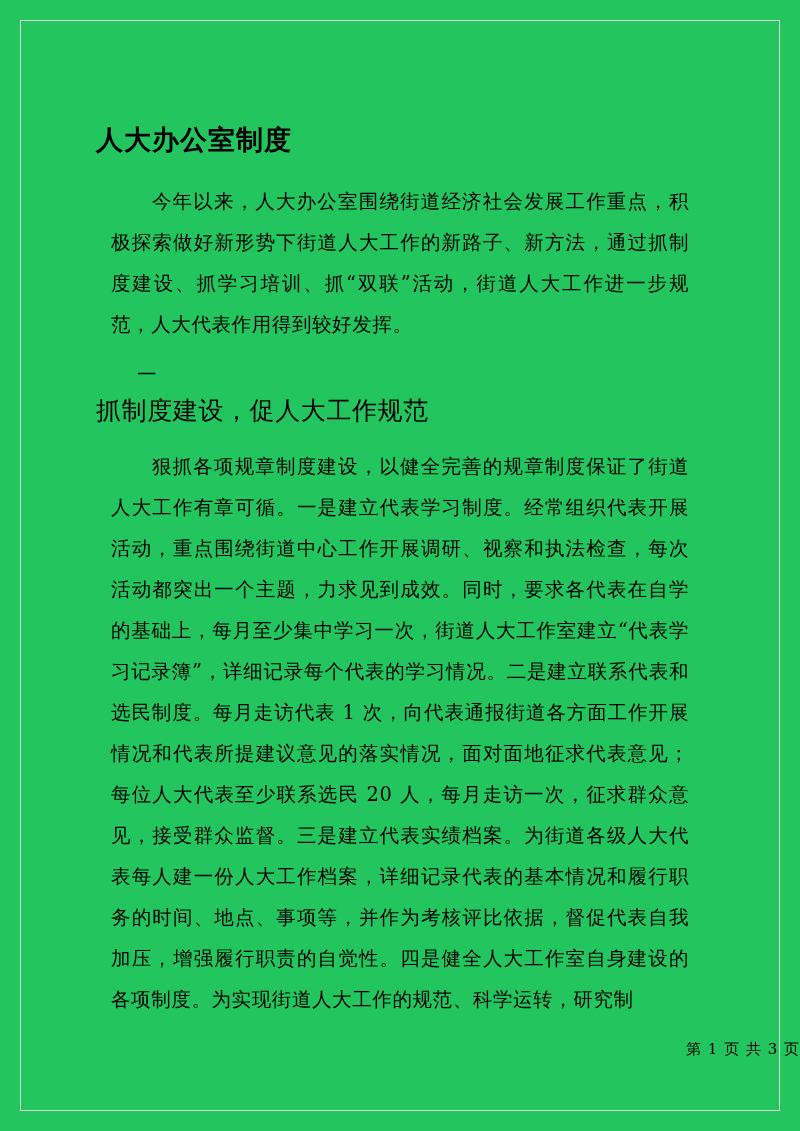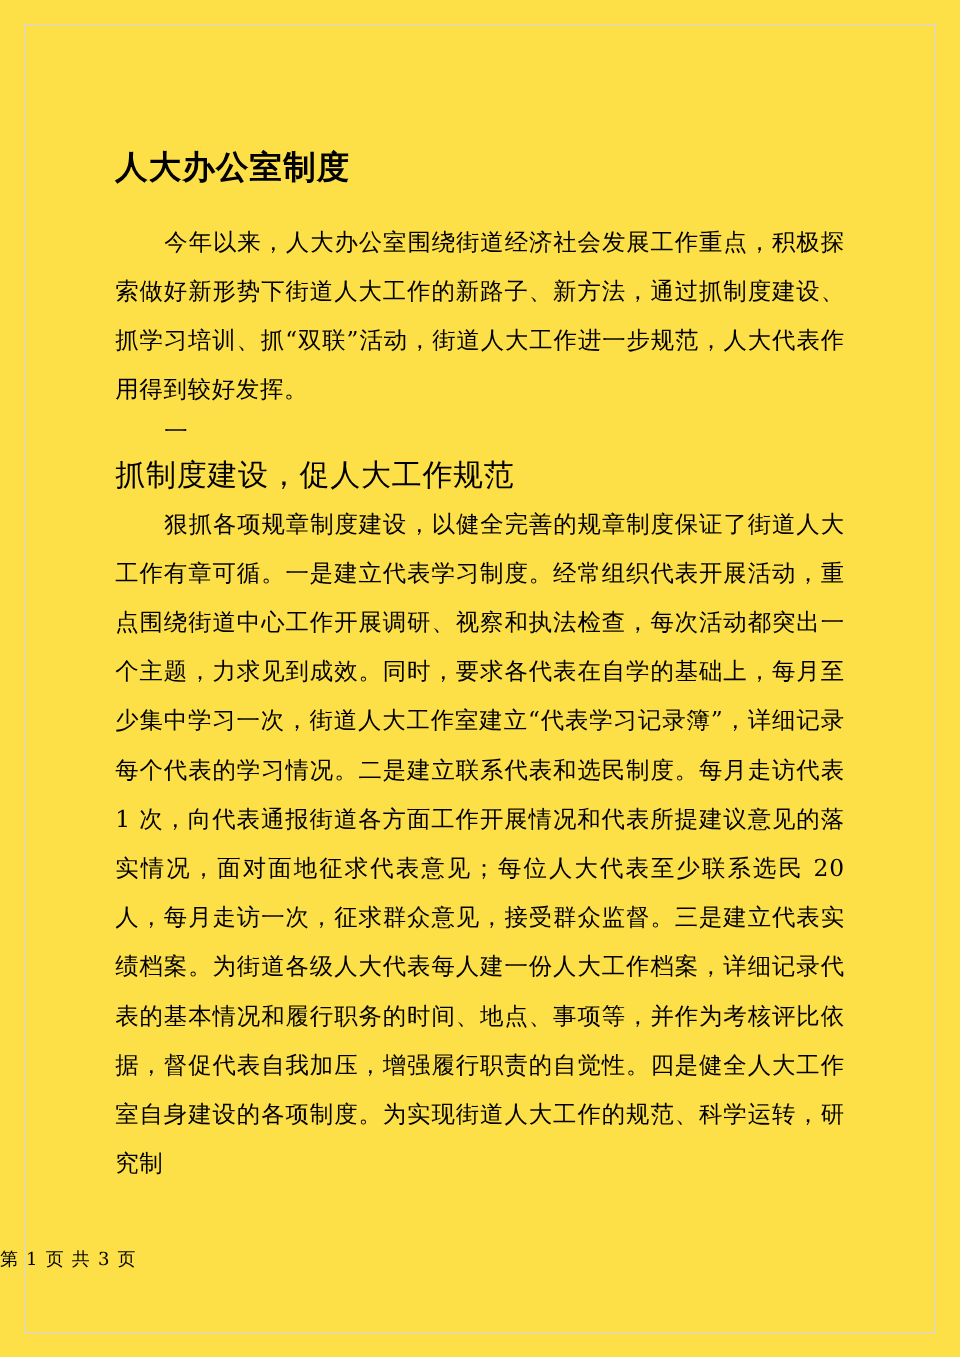--- a/index.html
+++ b/index.html
@@ -14,21 +14,21 @@
     color: #000000;
     position: relative;
     overflow: hidden;
   }
   .page {
     position: absolute;
     left: 0;
     top: 0;
     width: 800px;
     height: 1131px;
-    background: #fde047;
+    background: #22c55e;
     box-sizing: border-box;
   }
   .page-border {
     position: absolute;
     left: 20px;
     top: 20px;
     width: 760px;
     height: 1091px;
     border: 1px solid #d8d8d8;
     box-sizing: border-box;
@@ -42,21 +42,21 @@
   }
   .doc-title {
     font-family: "DejaVu Sans", "Liberation Sans", sans-serif;
     font-size: 27px;
     font-weight: bold;
     letter-spacing: 1px;
     margin: 0 0 20px 0;
     line-height: 1.5;
   }
   p.para {
-    margin: 0;
+    margin: 15px;
     font-size: 19.5px;
     line-height: 41px;
     text-align: justify;
     text-justify: inter-ideograph;
     letter-spacing: 0.6px;
   }
   p.indent {
     text-indent: 2.1em;
   }
   p.tiny-line {
@@ -70,21 +70,21 @@
     margin: 0;
     font-size: 25px;
     line-height: 41px;
     letter-spacing: 0.6px;
   }
   .footer {
     position: absolute;
     left: 0;
     top: 1040px;
     width: 800px;
-    text-align: left;
+    text-align: right;
     font-size: 15px;
     font-family: "DejaVu Serif", "Liberation Serif", serif;
     letter-spacing: 1px;
   }
 </style>
 </head>
 <body>
 
 <div class="page">
   <div class="page-border"></div>

